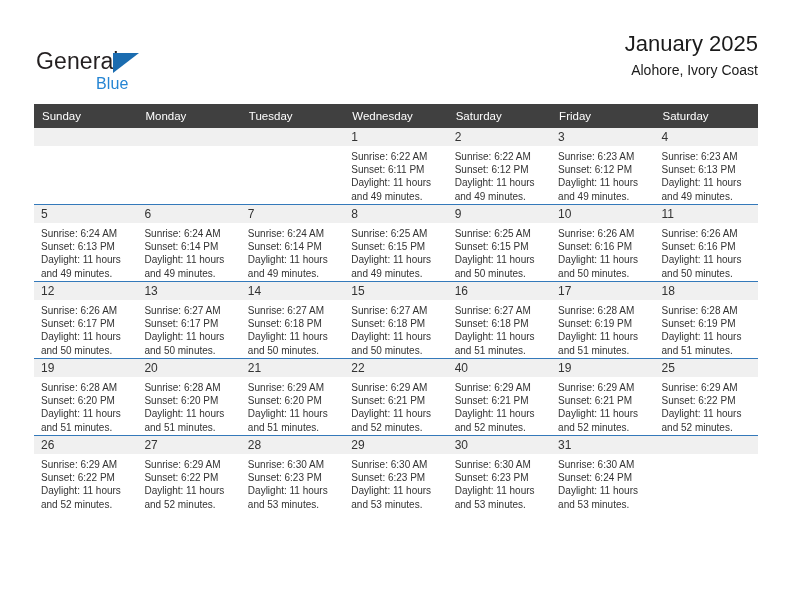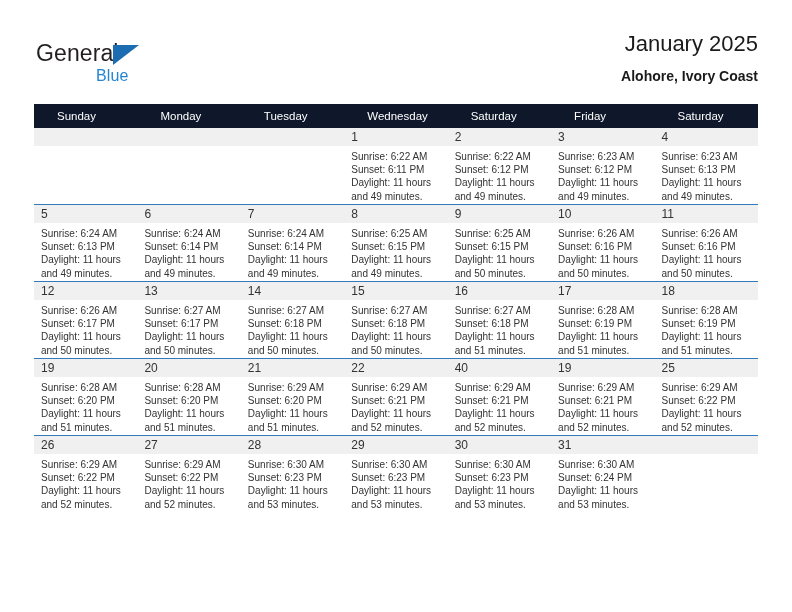--- a/index.html
+++ b/index.html
@@ -25,21 +25,21 @@
   .header {
     position: absolute;
     left: 34px;
     top: 28px;
     width: 724px;
     height: 70px;
   }
   .logo {
     position: absolute;
     left: 0;
-    top: 12px;
+    top: 20px;
     width: 240px;
     height: 56px;
     text-align: center;
   }
   .logo-general {
     position: absolute;
     left: 2px;
     top: 0px;
     font-size: 23px;
     letter-spacing: 0.1px;
@@ -82,41 +82,40 @@
   .cal-title {
     font-size: 22px;
     color: #1a1a1a;
     line-height: 32px;
     white-space: nowrap;
   }
   .cal-subtitle {
     font-size: 14px;
     color: #1a1a1a;
     line-height: 20px;
-    margin-top: 6px;
+    margin-top: 0;
     white-space: nowrap;
-    font-weight: bold;
   }
 
   
   .calendar {
     position: absolute;
     left: 34px;
     top: 104px;
     width: 724px;
     border-collapse: collapse;
     table-layout: fixed;
   }
   .calendar th {
-    background: #0f172a;
+    background: #404040;
     color: #ffffff;
     font-size: 11.5px;
     font-weight: normal;
     text-align: left;
-    padding: 5px 0 5px 23px;
+    padding: 5px 0 5px 8px;
     height: 14px;
     line-height: 14px;
   }
   .calendar td {
     width: 103.4px;
     vertical-align: top;
     padding: 0;
     border-top: 1.4px solid #3479ba;
     height: 76px;
   }

